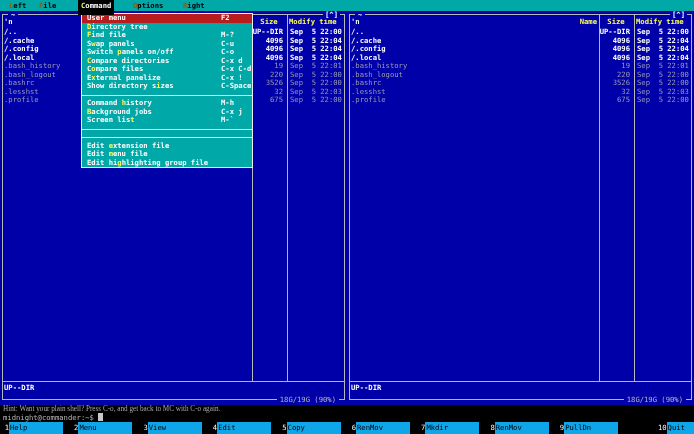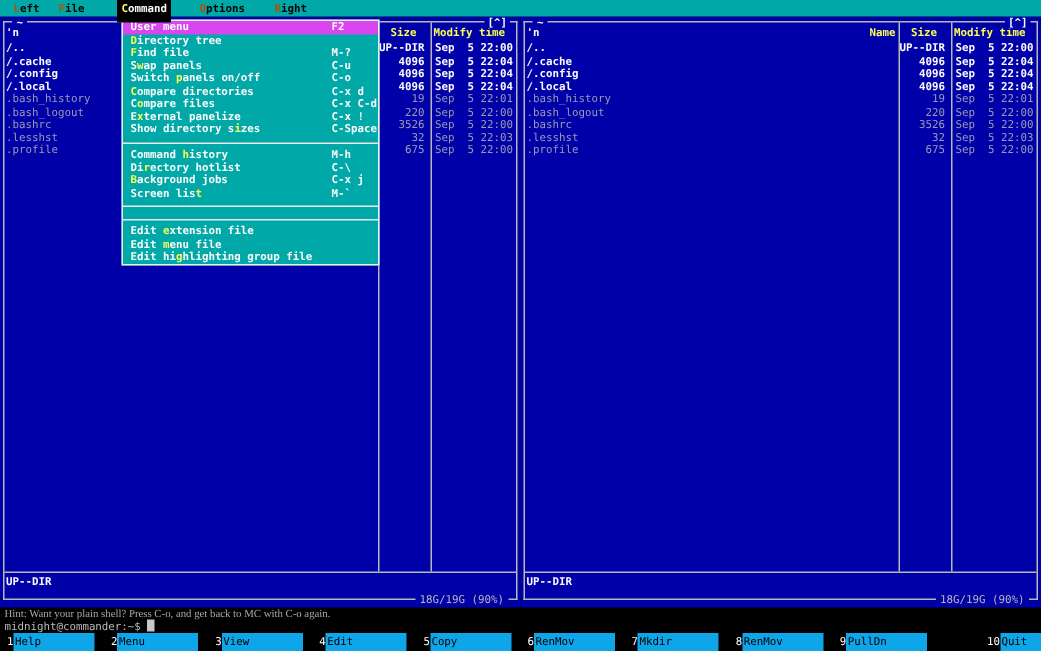--- a/index.html
+++ b/index.html
@@ -40,21 +40,21 @@
   .frow .ftime{position:absolute;left:290px;text-align:center;}
   .frow.dir{color:#FCFCFC;font-weight:bold;}
   .frow.file{color:#9A9AB4;}
   .ministatus{position:absolute;left:4px;top:372px;height:9px;line-height:9px;color:#FCFCFC;font-weight:bold;white-space:pre;}
   .freespace{position:absolute;right:8px;top:384px;height:9px;line-height:9px;background:#0000A8;color:#B8B8B8;padding:0 3px;z-index:2;white-space:pre;}
   
   .dropdown{position:absolute;left:81px;top:13px;width:170px;background:#00A8A8;border:1px solid #ECECEC;z-index:25;}
   .mitem{position:relative;height:8.5px;line-height:8.5px;color:#FCFCFC;font-weight:bold;padding-left:5px;white-space:pre;}
   .mitem .hot{color:#FCFC54;}
   .mitem .msc{position:absolute;left:139px;top:0;}
-  .mitem.sel{background:#d946ef;}
+  .mitem.sel{background:#b91c1c;}
   .mitem.sel .hot{color:#FCFCFC;}
   .msep{height:8.5px;position:relative;}
   .msep div{position:absolute;left:0;right:0;top:4px;height:1px;background:#ECECEC;}
   
   .hintline{position:absolute;left:3px;top:405px;height:9px;line-height:9px;color:#A8A8A8;white-space:pre;font-family:Liberation Serif, serif;}
   .promptline{position:absolute;left:3px;top:413px;height:9px;line-height:9px;color:#B8B8B8;white-space:pre;}
   .cursor{display:inline-block;width:4.5px;height:8px;background:#C8C8C8;vertical-align:-1px;margin-left:4.3px;}
   .keybar{position:absolute;left:0;top:422px;width:694px;height:12px;background:#000;}
   .fkey{position:absolute;top:0;height:12px;line-height:12px;}
   .fkey .knum{position:absolute;left:0;width:9px;text-align:right;color:#FCFCFC;}
@@ -138,21 +138,20 @@
       <div class="mitem">S<span class="hot">w</span>ap panels<span class="msc">C-u</span></div>
       <div class="mitem">Switch <span class="hot">p</span>anels on/off<span class="msc">C-o</span></div>
       <div class="mitem"><span class="hot">C</span>ompare directories<span class="msc">C-x d</span></div>
       <div class="mitem">C<span class="hot">o</span>mpare files<span class="msc">C-x C-d</span></div>
       <div class="mitem">E<span class="hot">x</span>ternal panelize<span class="msc">C-x !</span></div>
       <div class="mitem">Show directory s<span class="hot">i</span>zes<span class="msc">C-Space</span></div>
       <div class="msep">
         <div></div>
       </div>
       <div class="mitem">Command <span class="hot">h</span>istory<span class="msc">M-h</span></div>
-      <div class="mitem">Di<span class="hot">r</span>ectory hotlist<span class="msc">C-\</span></div>
       <div class="mitem"><span class="hot">B</span>ackground jobs<span class="msc">C-x j</span></div>
       <div class="mitem">Screen lis<span class="hot">t</span><span class="msc">M-`</span></div>
       <div class="msep">
         <div></div>
       </div>
       <div class="msep">
         <div></div>
       </div>
       <div class="mitem">Edit <span class="hot">e</span>xtension file</div>
       <div class="mitem">Edit <span class="hot">m</span>enu file</div>

